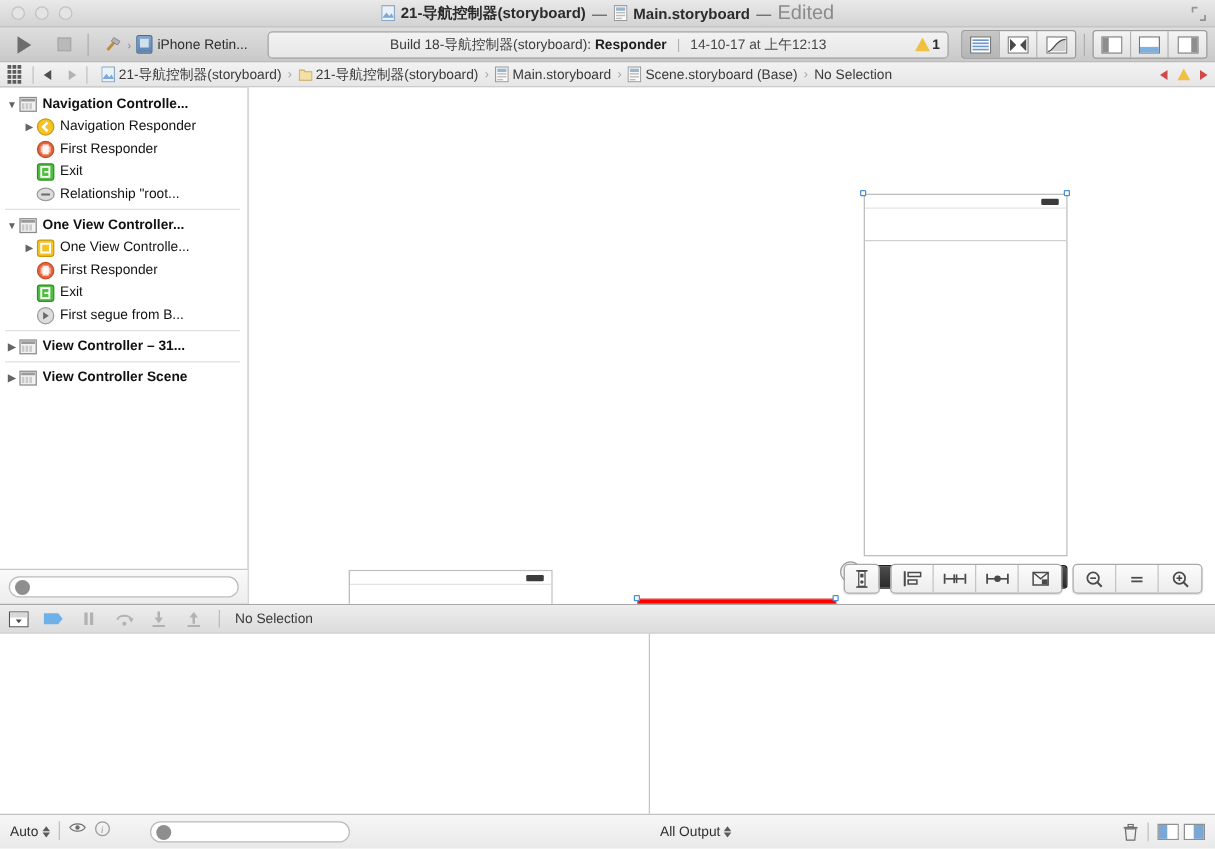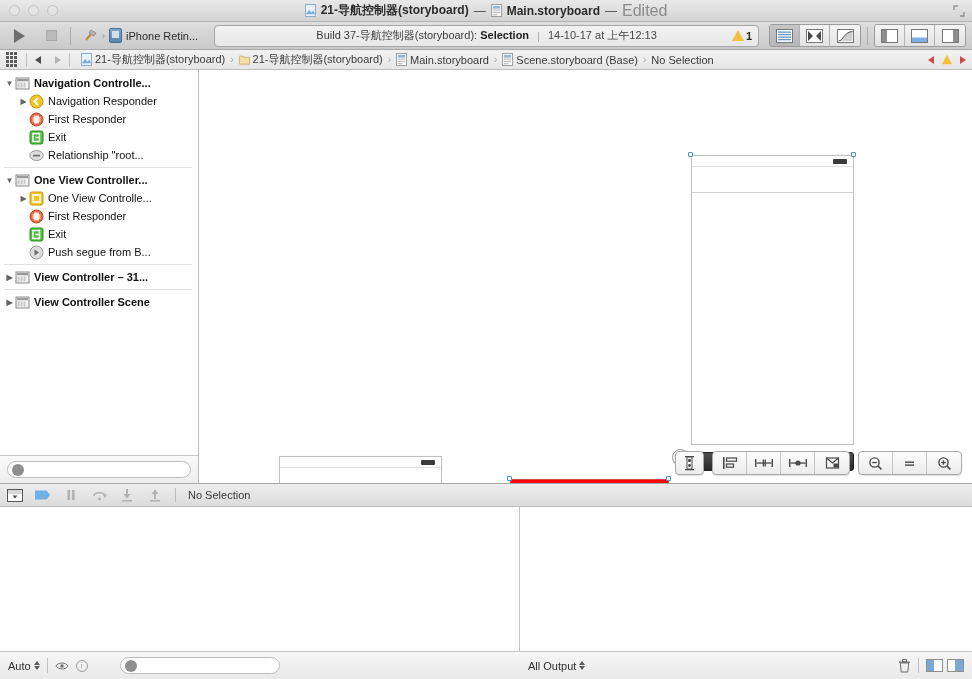--- a/index.html
+++ b/index.html
@@ -227,21 +227,21 @@
   .dbg-sep { width:1px; height:14px; background:#bcbcbc; }
   .dbg-label { font-size: 11px; color: #3a3a3a; }
   .debugpanes { flex: 1 1 auto; display: flex; min-height: 0; }
   .dbg-left { width: 520px; flex: 0 0 520px; background: #fff; border-right: 1px solid #c6c6c6; }
   .dbg-right { flex: 1 1 auto; background: #fff; }
   .bottombar {
     height: 28px; flex: 0 0 28px;
     background: linear-gradient(to bottom,#f6f6f6,#e9e9e9);
     border-top: 1px solid #c2c2c2; display: flex; align-items: center;
   }
-  .bb-left { width: 520px; flex: 0 0 520px; display:flex; align-items:center; padding: 0 8px; gap: 7px;}
+  .bb-left { width: 520px; flex: 0 0 520px; display:flex; padding: 0 8px; gap: 7px;}
   .bb-right { flex: 1 1 auto; display:flex; align-items:center; padding: 0 8px; gap: 9px; position: relative;}
   .popup { display:flex; align-items:center; gap: 3px; font-size: 11px; color:#2f2f2f; }
   .stepper { display:flex; flex-direction:column; gap:1px; }
   .stepper i { width:0;height:0;border-left:3px solid transparent;border-right:3px solid transparent; display:block;}
   .stepper i.up { border-bottom: 4px solid #5a5a5a; }
   .stepper i.dn { border-top: 4px solid #5a5a5a; }
   .eye-ic { width: 14px; height: 10px; }
   .info-ic {
     width: 12px; height: 12px; border-radius: 50%; border: 1px solid #9b9b9b;
     display:flex; align-items:center; justify-content:center; font-size: 8px; color:#9b9b9b;
@@ -306,21 +306,21 @@
     <div class="scheme">
       <svg class="scheme-icon" viewBox="0 0 15 15">
         <path d="M3 12 L10 4" stroke="#c08b3e" stroke-width="2.2" fill="none"></path>
         <path d="M8 2 L13 5 L11 8 L6 5 Z" fill="#b4b4b4" stroke="#777" stroke-width=".6"></path>
       </svg>
       <span class="chev-sm">›</span>
       <span class="dev-icon"></span>
       <span class="scheme-name">iPhone Retin...</span>
     </div>
     <div class="status-area">
-      <span class="status-text"><span>Build 37-导航控制器(storyboard):</span> <b>Selection</b></span>
+      <span class="status-text"><span>Build 18-导航控制器(storyboard):</span> <b>Responder</b></span>
       <span class="status-div">|</span>
       <span class="status-date">14-10-17 at 上午12:13</span>
       <span class="warn-badge">
         <span class="warn-tri"></span>
         <span class="warn-count">1</span>
       </span>
     </div>
     <div class="tb-group">
       <div class="tb-btn on">
         <svg width="17" height="14" viewBox="0 0 17 14">
@@ -540,21 +540,21 @@
               </svg></span>
             <span class="ol-label">Exit</span>
           </div>
           <div class="ol-row">
             <span class="ol-indent"></span>
             <span class="ol-disc"></span>
             <span class="ol-ic"><svg viewBox="0 0 15 15">
                 <circle cx="7.5" cy="7.5" r="6.5" fill="#dcdcdc" stroke="#9a9a9a"></circle>
                 <path d="M5.5 4.5 L10 7.5 L5.5 10.5 Z" fill="#6a6a6a"></path>
               </svg></span>
-            <span class="ol-label">Push segue from B...</span>
+            <span class="ol-label">First segue from B...</span>
           </div>
           <div class="ol-sep"></div>
           <div class="ol-row scene">
             <span class="ol-disc">▶</span>
             <span class="ol-ic"><svg viewBox="0 0 15 15">
                 <rect x="1" y="2" width="13" height="11" fill="#f2f2f2" stroke="#8a8a8a" stroke-width="1"></rect>
                 <rect x="2" y="3" width="11" height="2.2" fill="#9a9a9a"></rect>
                 <rect x="2.5" y="6.5" width="2" height="5" fill="#c9c9c9"></rect>
                 <rect x="5.5" y="6.5" width="2" height="5" fill="#c9c9c9"></rect>
                 <rect x="8.5" y="6.5" width="2" height="5" fill="#c9c9c9"></rect>

